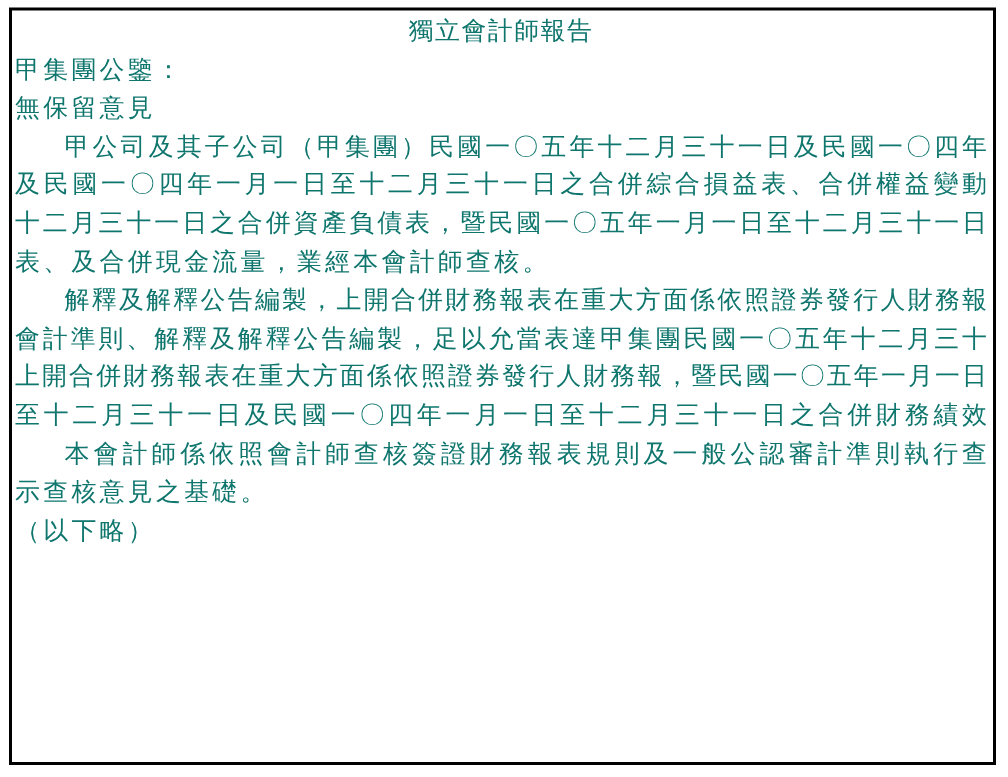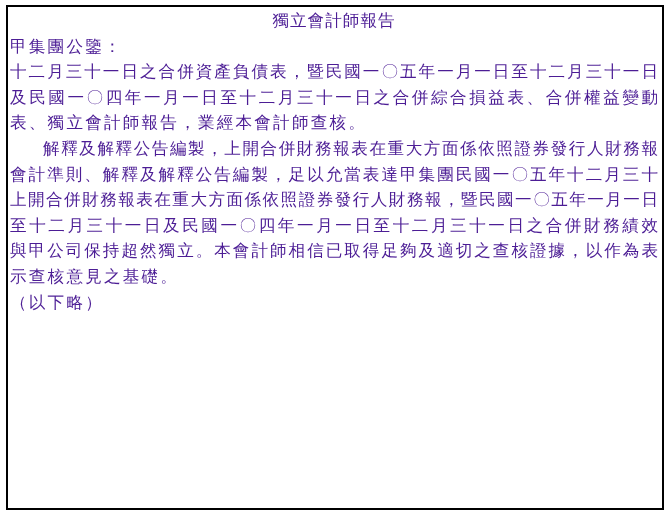--- a/index.html
+++ b/index.html
@@ -10,48 +10,50 @@
       width: 658px; height: 505px;
       border: 2px solid #000;
       box-sizing: border-box;
     }
     .doc {
       position: absolute;
       left: 10px; top: 8px;
       width: 648px;
       font-family: "DejaVu Serif", "Liberation Serif", serif;
       font-size: 16.6px;
-      color: #4c1d95;
+      color: #0f766e;
       line-height: 25.6px;
     }
     .title { text-align: center; letter-spacing: 1px; }
     .line { white-space: nowrap; letter-spacing: 2.2px; }
     .justify { text-align: justify; text-align-last: justify; white-space: nowrap; }
     .indent { padding-left: 33px; }
   </style>
 </head>
 <body>
 
 <div class="frame"></div>
 
 <div class="doc">
   <div class="title">獨立會計師報告</div>
   <div class="line">甲集團公鑒：</div>
 
+  <div class="line">無保留意見</div>
   <div>
+    <div class="justify indent">甲公司及其子公司（甲集團）民國一〇五年十二月三十一日及民國一〇四年</div>
+    <div class="justify">及民國一〇四年一月一日至十二月三十一日之合併綜合損益表、合併權益變動</div>
     <div class="justify">十二月三十一日之合併資產負債表，暨民國一〇五年一月一日至十二月三十一日</div>
-    <div class="justify">及民國一〇四年一月一日至十二月三十一日之合併綜合損益表、合併權益變動</div>
-    <div class="line">表、獨立會計師報告，業經本會計師查核。</div>
+    <div class="line">表、及合併現金流量，業經本會計師查核。</div>
   </div>
   <div>
     <div class="justify indent">解釋及解釋公告編製，上開合併財務報表在重大方面係依照證券發行人財務報</div>
     <div class="justify">會計準則、解釋及解釋公告編製，足以允當表達甲集團民國一〇五年十二月三十</div>
     <div class="justify">上開合併財務報表在重大方面係依照證券發行人財務報，暨民國一〇五年一月一日</div>
     <div class="justify">至十二月三十一日及民國一〇四年一月一日至十二月三十一日之合併財務績效</div>
   </div>
 
   <div>
-    <div class="justify">與甲公司保持超然獨立。本會計師相信已取得足夠及適切之查核證據，以作為表</div>
+    <div class="justify indent">本會計師係依照會計師查核簽證財務報表規則及一般公認審計準則執行查</div>
     <div class="line">示查核意見之基礎。</div>
   </div>
 
   <div class="line">（以下略）</div>
 </div>
 
 </body></html>

